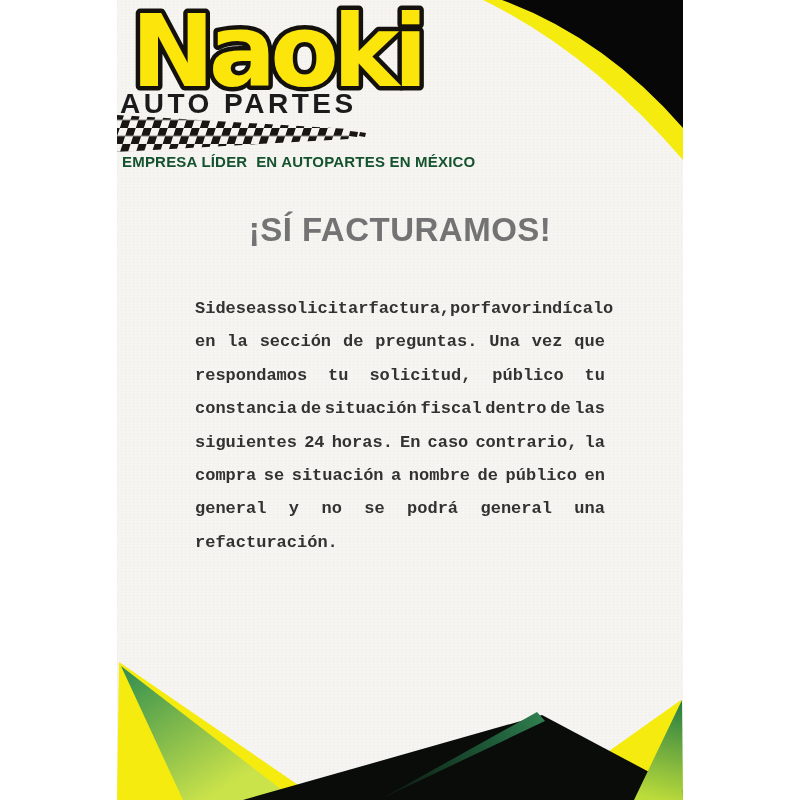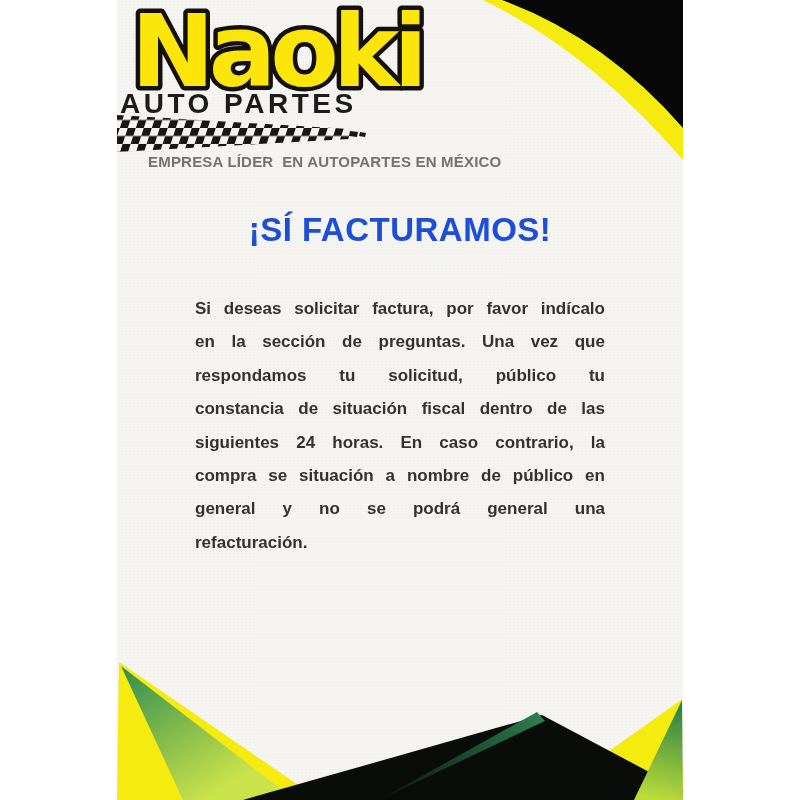--- a/index.html
+++ b/index.html
@@ -28,33 +28,33 @@
     paint-order:stroke;stroke-linejoin:round;
   }
   .auto-partes{
     position:absolute;left:3px;top:93px;
     font-size:28px;font-weight:bold;letter-spacing:3.5px;
     color:#1b1b1b;line-height:22px;
   }
   .flag{position:absolute;left:0;top:112px;width:250px;height:42px;}
   .tagline{
     position:absolute;left:5px;top:152px;
-    font-size:15px;font-weight:bold;color:#737373;
-    letter-spacing:0.2px;white-space:pre;line-height:19px;margin-left:26px;
+    font-size:15px;font-weight:bold;color:#14532d;
+    letter-spacing:0.2px;white-space:pre;line-height:19px;
   }
   .headline{
     position:absolute;left:0;top:210px;width:100%;
     text-align:center;font-size:33px;font-weight:bold;
-    letter-spacing:0.5px;color:#1d4ed8;line-height:40px;
+    letter-spacing:0.5px;color:#737373;line-height:40px;
   }
   .paragraph{
     position:absolute;left:78px;top:292px;width:410px;
     font-size:17px;font-weight:bold;color:#333231;
   }
-  .body-line{line-height:33.4px;height:33.4px;white-space:nowrap;}
+  .body-line{line-height:33.4px;height:33.4px;white-space:nowrap;font-family:Liberation Mono, monospace;}
   .body-line.justified{display:flex;justify-content:space-between;}
   .bottom-deco{position:absolute;left:0;bottom:0;width:566px;height:145px;}
 </style>
 </head>
 <body>
 
 <div class="canvas">
   <div class="doc">
 
     <svg class="corner-tr" viewBox="0 0 200 165" aria-hidden="true">

